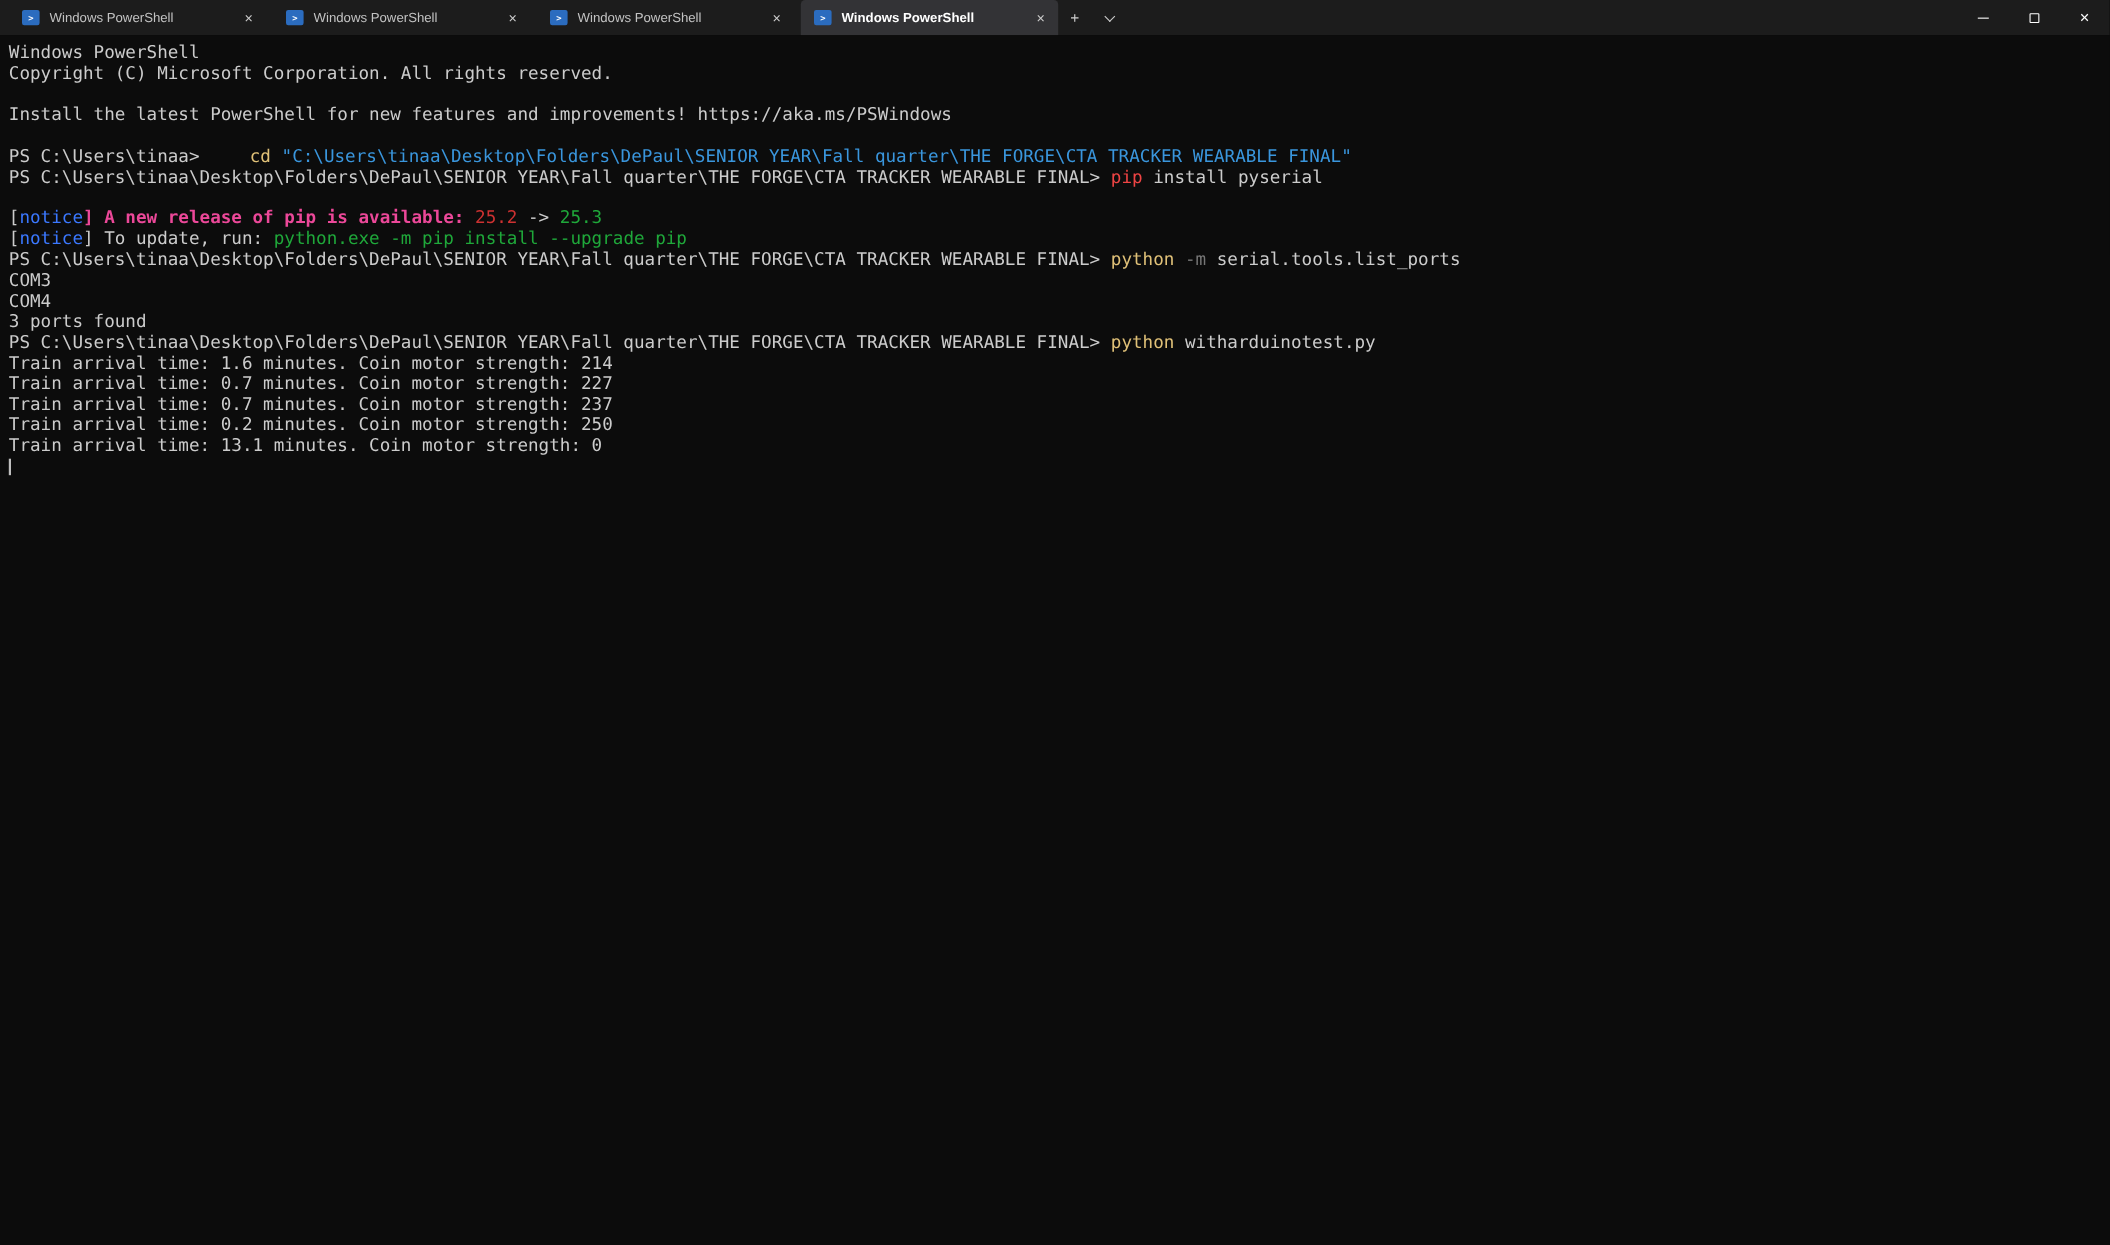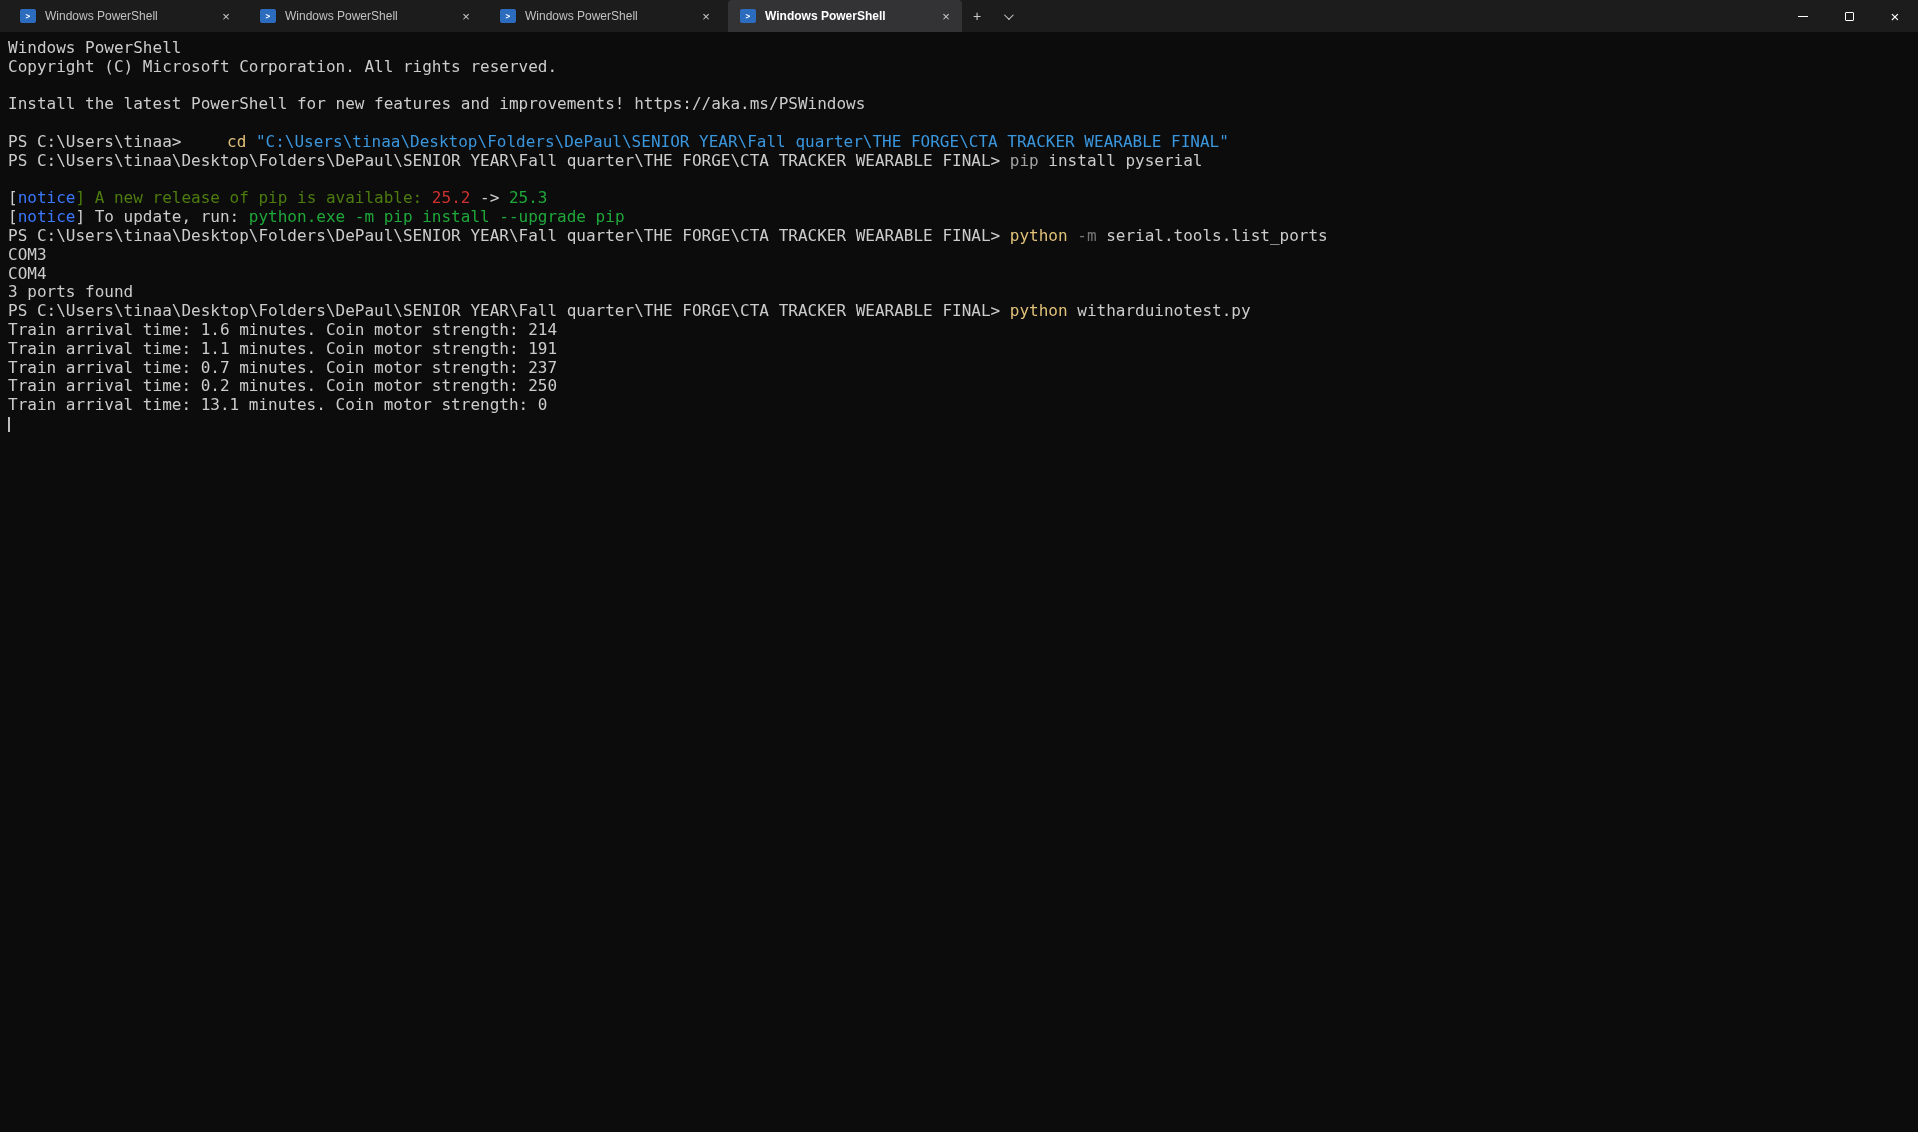--- a/index.html
+++ b/index.html
@@ -160,29 +160,29 @@
 </div>
 
 <div class="terminal">
   <div>
       <div class="line"><span style="color: rgb(204, 204, 204);">Windows PowerShell</span></div>
       <div class="line"><span style="color: rgb(204, 204, 204);">Copyright (C) Microsoft Corporation. All rights reserved.</span></div>
       <div class="line"><span style="color: rgb(204, 204, 204);"></span></div>
       <div class="line"><span style="color: rgb(204, 204, 204);">Install the latest PowerShell for new features and improvements! https://aka.ms/PSWindows</span></div>
       <div class="line"><span style="color: rgb(204, 204, 204);"></span></div>
       <div class="line"><span style="color: rgb(204, 204, 204);">PS C:\Users\tinaa&gt; </span><span style="color: rgb(224, 193, 120); margin-left: 36px;">cd</span><span style="color: rgb(204, 204, 204);"> </span><span style="color: rgb(58, 150, 221);">"C:\Users\tinaa\Desktop\Folders\DePaul\SENIOR YEAR\Fall quarter\THE FORGE\CTA TRACKER WEARABLE FINAL"</span></div>
-      <div class="line"><span style="color: rgb(204, 204, 204);">PS C:\Users\tinaa\Desktop\Folders\DePaul\SENIOR YEAR\Fall quarter\THE FORGE\CTA TRACKER WEARABLE FINAL&gt; </span><span style="color: #a3a3a3;">pip</span><span style="color: rgb(204, 204, 204);"> install pyserial</span></div>
+      <div class="line"><span style="color: rgb(204, 204, 204);">PS C:\Users\tinaa\Desktop\Folders\DePaul\SENIOR YEAR\Fall quarter\THE FORGE\CTA TRACKER WEARABLE FINAL&gt; </span><span style="color: #ef4444;">pip</span><span style="color: rgb(204, 204, 204);"> install pyserial</span></div>
       <div class="line"><span style="color: rgb(204, 204, 204);"></span></div>
-      <div class="line"><span style="color: rgb(204, 204, 204);">[</span><span style="color: rgb(59, 120, 255);">notice</span><span style="color: #4d7c0f;">] A new release of pip is available: </span><span style="color: rgb(205, 49, 49);">25.2</span><span style="color: rgb(204, 204, 204);"> -&gt; </span><span style="color: rgb(31, 168, 58);">25.3</span></div>
+      <div class="line"><span style="color: rgb(204, 204, 204);">[</span><span style="color: rgb(59, 120, 255);">notice</span><span style="color: #ec4899; font-weight: bold;">] A new release of pip is available: </span><span style="color: rgb(205, 49, 49);">25.2</span><span style="color: rgb(204, 204, 204);"> -&gt; </span><span style="color: rgb(31, 168, 58);">25.3</span></div>
       <div class="line"><span style="color: rgb(204, 204, 204);">[</span><span style="color: rgb(59, 120, 255);">notice</span><span style="color: rgb(204, 204, 204);">] To update, run: </span><span style="color: rgb(31, 168, 58);">python.exe -m pip install --upgrade pip</span></div>
       <div class="line"><span style="color: rgb(204, 204, 204);">PS C:\Users\tinaa\Desktop\Folders\DePaul\SENIOR YEAR\Fall quarter\THE FORGE\CTA TRACKER WEARABLE FINAL&gt; </span><span style="color: rgb(224, 193, 120);">python</span><span style="color: rgb(204, 204, 204);"> </span><span style="color: rgb(118, 118, 118);">-m</span><span style="color: rgb(204, 204, 204);"> serial.tools.list_ports</span></div>
       <div class="line"><span style="color: rgb(204, 204, 204);">COM3</span></div>
       <div class="line"><span style="color: rgb(204, 204, 204);">COM4</span></div>
       <div class="line"><span style="color: rgb(204, 204, 204);">3 ports found</span></div>
       <div class="line"><span style="color: rgb(204, 204, 204);">PS C:\Users\tinaa\Desktop\Folders\DePaul\SENIOR YEAR\Fall quarter\THE FORGE\CTA TRACKER WEARABLE FINAL&gt; </span><span style="color: rgb(224, 193, 120);">python</span><span style="color: rgb(204, 204, 204);"> witharduinotest.py</span></div>
       <div class="line"><span style="color: rgb(204, 204, 204);">Train arrival time: 1.6 minutes. Coin motor strength: 214</span></div>
-      <div class="line"><span style="color: rgb(204, 204, 204);">Train arrival time: 1.1 minutes. Coin motor strength: 191</span></div>
+      <div class="line"><span style="color: rgb(204, 204, 204);">Train arrival time: 0.7 minutes. Coin motor strength: 227</span></div>
       <div class="line"><span style="color: rgb(204, 204, 204);">Train arrival time: 0.7 minutes. Coin motor strength: 237</span></div>
       <div class="line"><span style="color: rgb(204, 204, 204);">Train arrival time: 0.2 minutes. Coin motor strength: 250</span></div>
       <div class="line"><span style="color: rgb(204, 204, 204);">Train arrival time: 13.1 minutes. Coin motor strength: 0</span></div>
       <div class="line"><span class="cursor"></span></div>
     </div>
 </div>
 
 </body></html>

